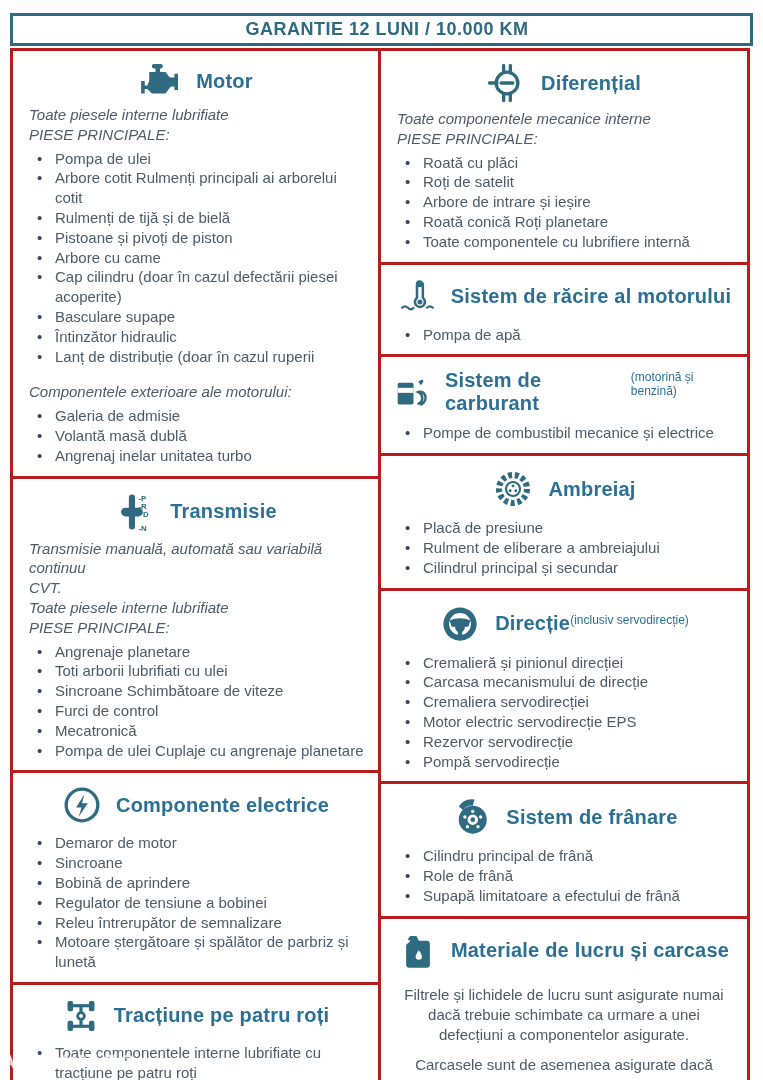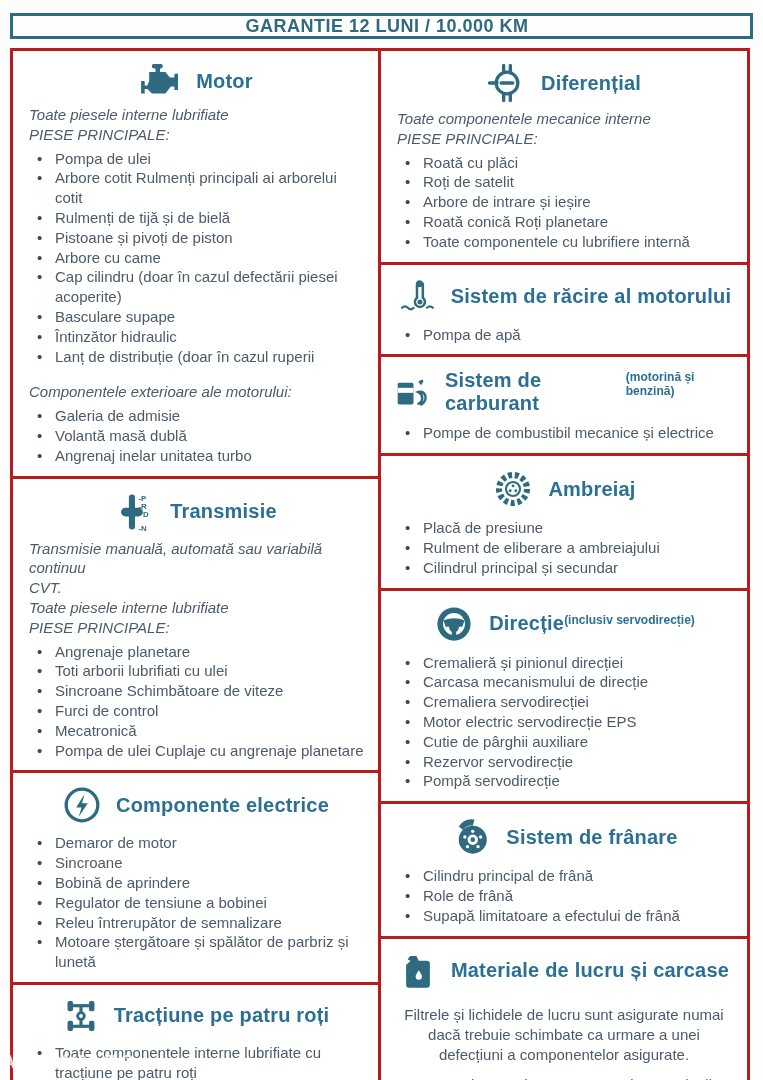--- a/index.html
+++ b/index.html
@@ -4,42 +4,42 @@
 <style>
   html,body{margin:0;padding:0;background:#ffffff;}
   .page{
     position:relative;
     width:763px;height:1080px;
     background:#fdfdfd;
     font-family:"Liberation Sans","DejaVu Sans",sans-serif;
     overflow:hidden;
   }
   .hdr{
-    position:absolute;left:10px;top:13px;width:743px;height:26px;
+    position:absolute;left:10px;top:13px;width:743px;height:33px;
     border:3px solid #2e6a80;box-sizing:border-box;
     display:flex;align-items:center;justify-content:center;
     font-weight:bold;font-size:18px;letter-spacing:.5px;color:#2e6a80;
     background:#fff;
     padding-left:11px;
   }
   .cols{position:absolute;left:10px;top:48px;width:746px;display:flex;align-items:flex-start;}
   .col{display:flex;flex-direction:column;}
   .col.left{width:371px;}
   .col.right{width:372px;margin-left:-3px;}
   .box{
     border:3px solid #b91c1c;box-sizing:border-box;background:#fff;
     padding:6px 10px 8px 10px;margin-top:-3px;
   }
   .box:first-child{margin-top:0;}
   .head{
     display:flex;align-items:center;justify-content:center;gap:14px;
     padding:6px 0 4px 0;
   }
   .head .ttl{font-weight:bold;font-size:20px;color:#2b7094;letter-spacing:.2px;}
-  .head .sub{font-weight:bold;font-size:12px;color:#2b7094;margin-top:1px;}
+  .head .sub{font-weight:normal;font-size:12px;color:#2b7094;margin-top:1px;}
   .tcol{display:flex;flex-direction:row;align-items:flex-start;}
   .icon{flex:0 0 auto;display:flex;align-items:center;justify-content:center;}
   .center-block{
     text-align:left;font-size:15px;color:#4d5a68;line-height:1.32;margin:2px 6px;font-style:italic;
   }
   .center-block.gap{margin-top:16px;}
   ul.blist{list-style:none;margin:4px 0 2px 0;padding:0 0 0 14px;}
   ul.blist li{
     position:relative;padding-left:18px;font-size:15px;color:#4d5a68;line-height:1.32;
   }
@@ -294,21 +294,20 @@
             <span class="ttl">Direcție</span>
             <span class="sub">(inclusiv servodirecție)</span>
           </div>
         </div>
         <div>
             <ul class="blist">
               <li>Cremalieră și pinionul direcției</li>
               <li>Carcasa mecanismului de direcție</li>
               <li>Cremaliera servodirecției</li>
               <li>Motor electric servodirecție EPS</li>
-              <li>Cutie de pârghii auxiliare</li>
               <li>Rezervor servodirecție</li>
               <li>Pompă servodirecție</li>
             </ul>
           </div>
       </section>
 
       <section class="box" style="min-height:121px">
         <div class="head">
           <span class="icon">
             <svg width="42" height="42" viewBox="0 0 48 48">

